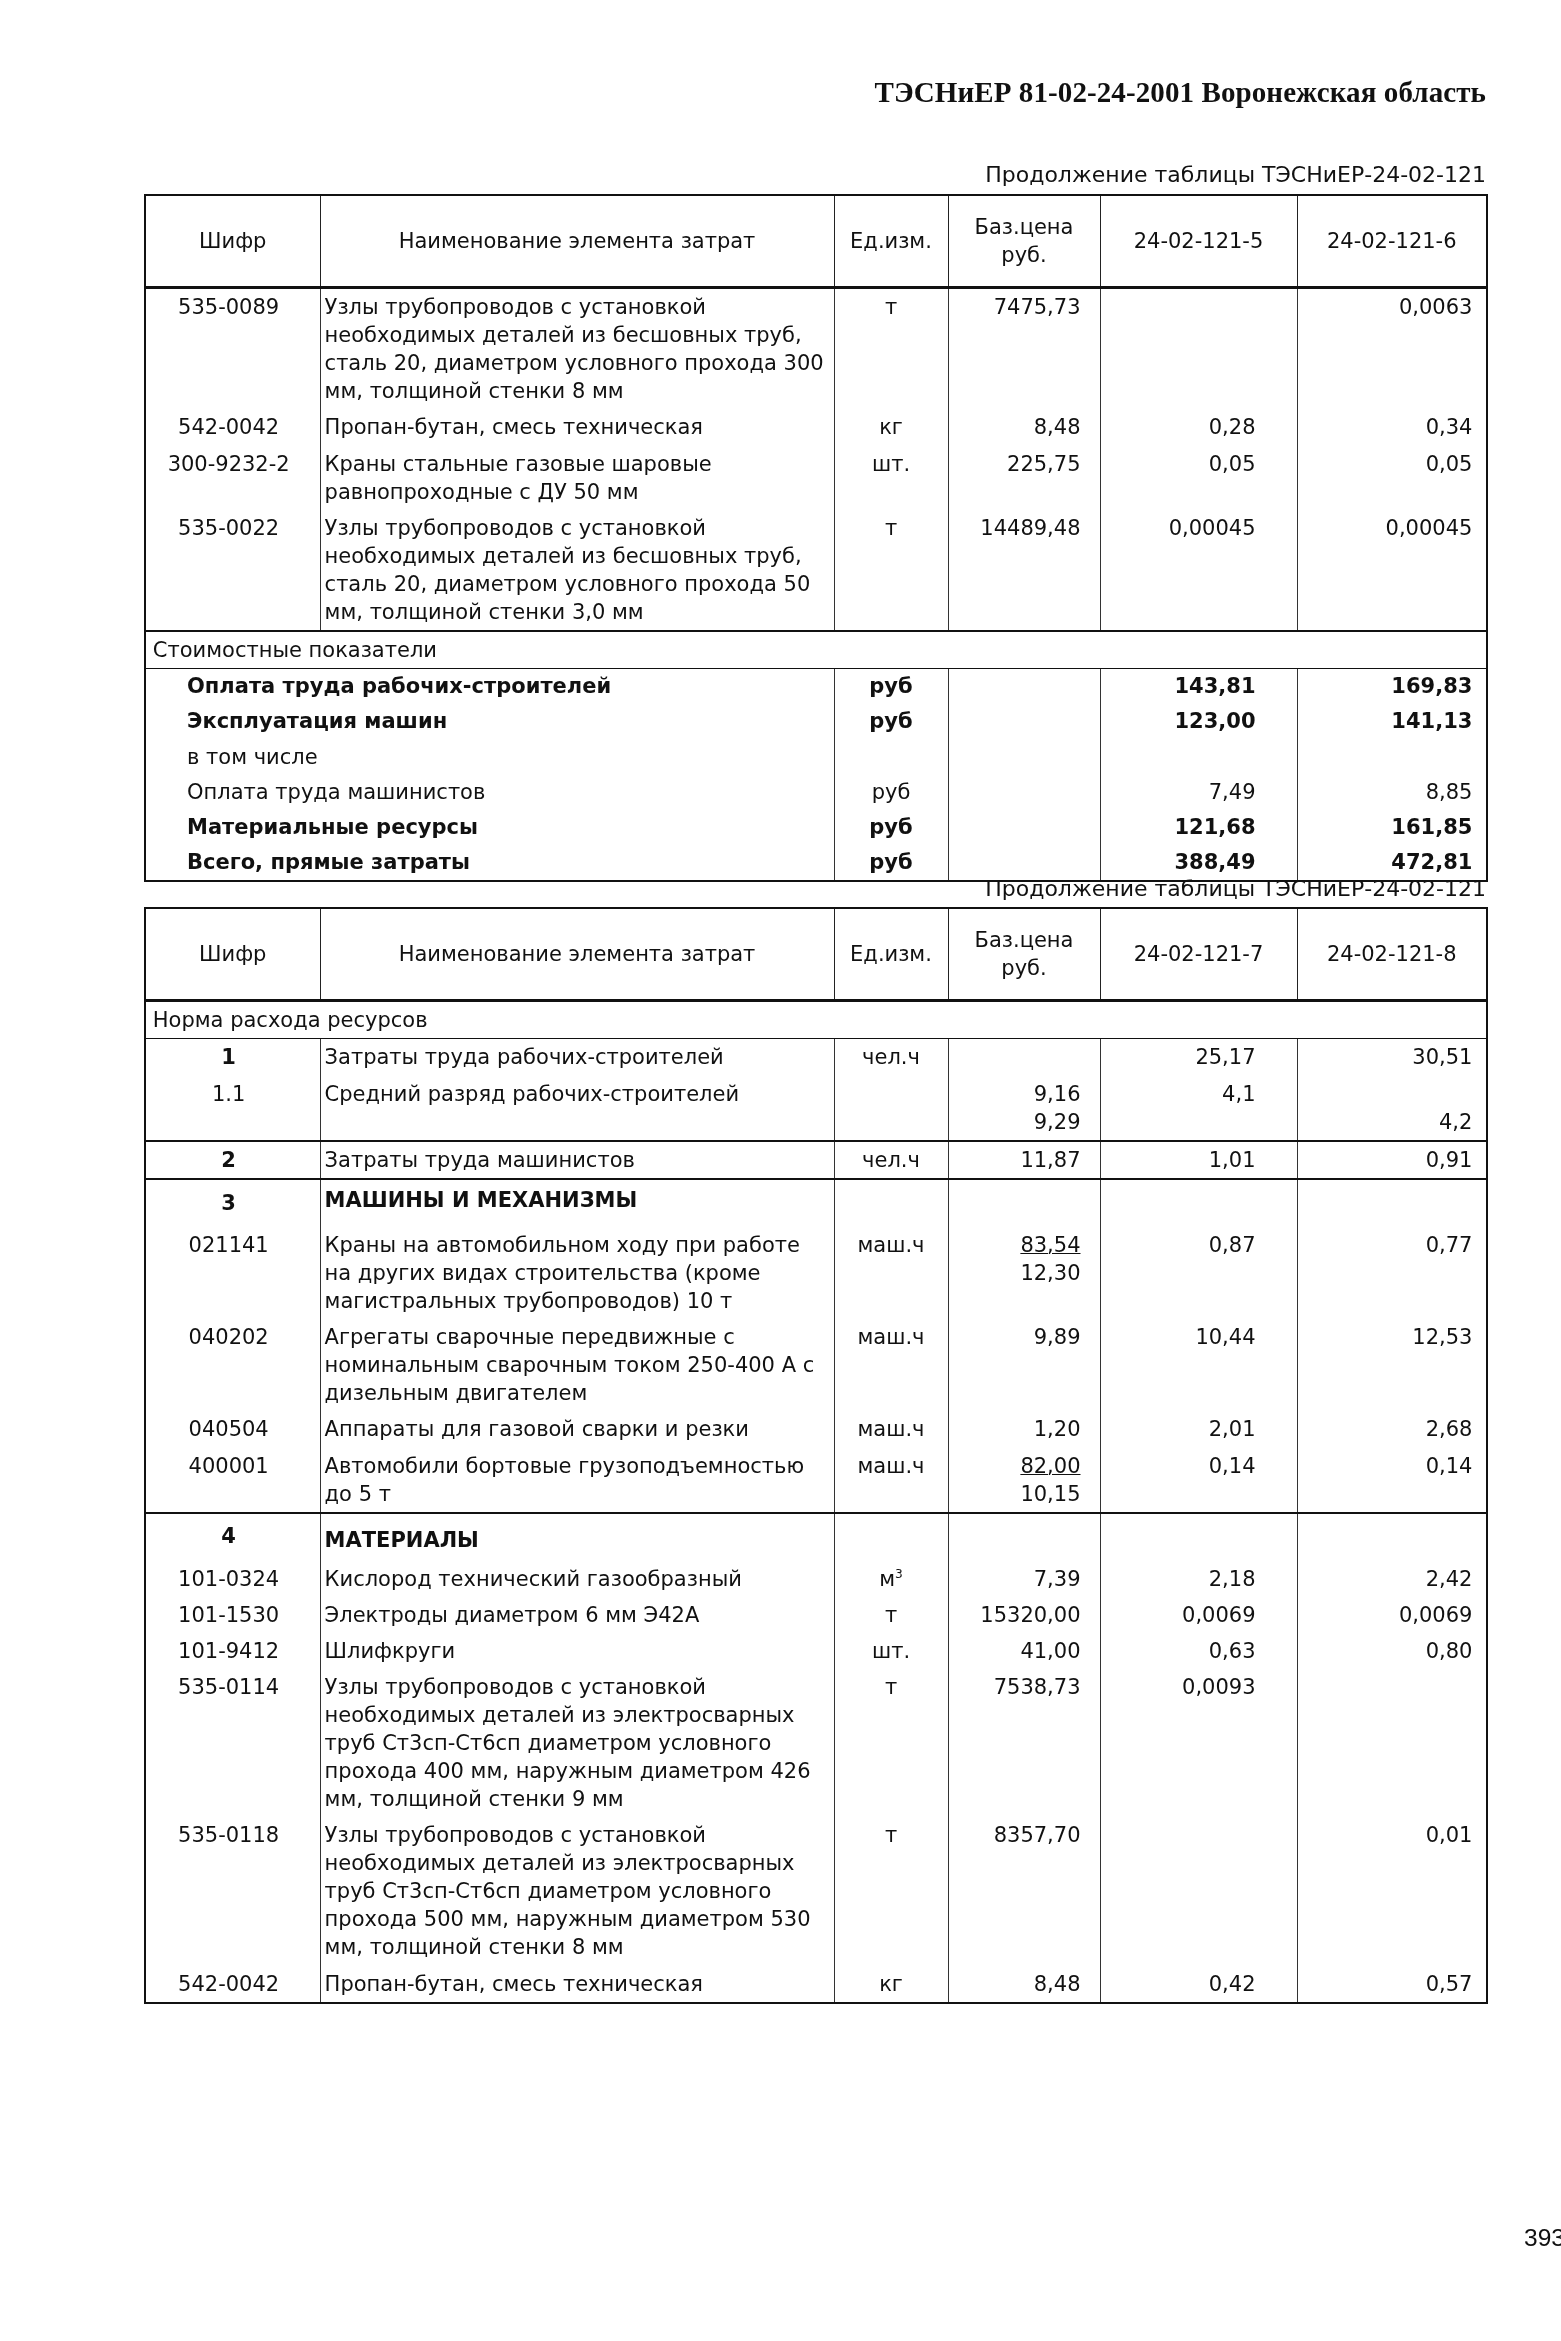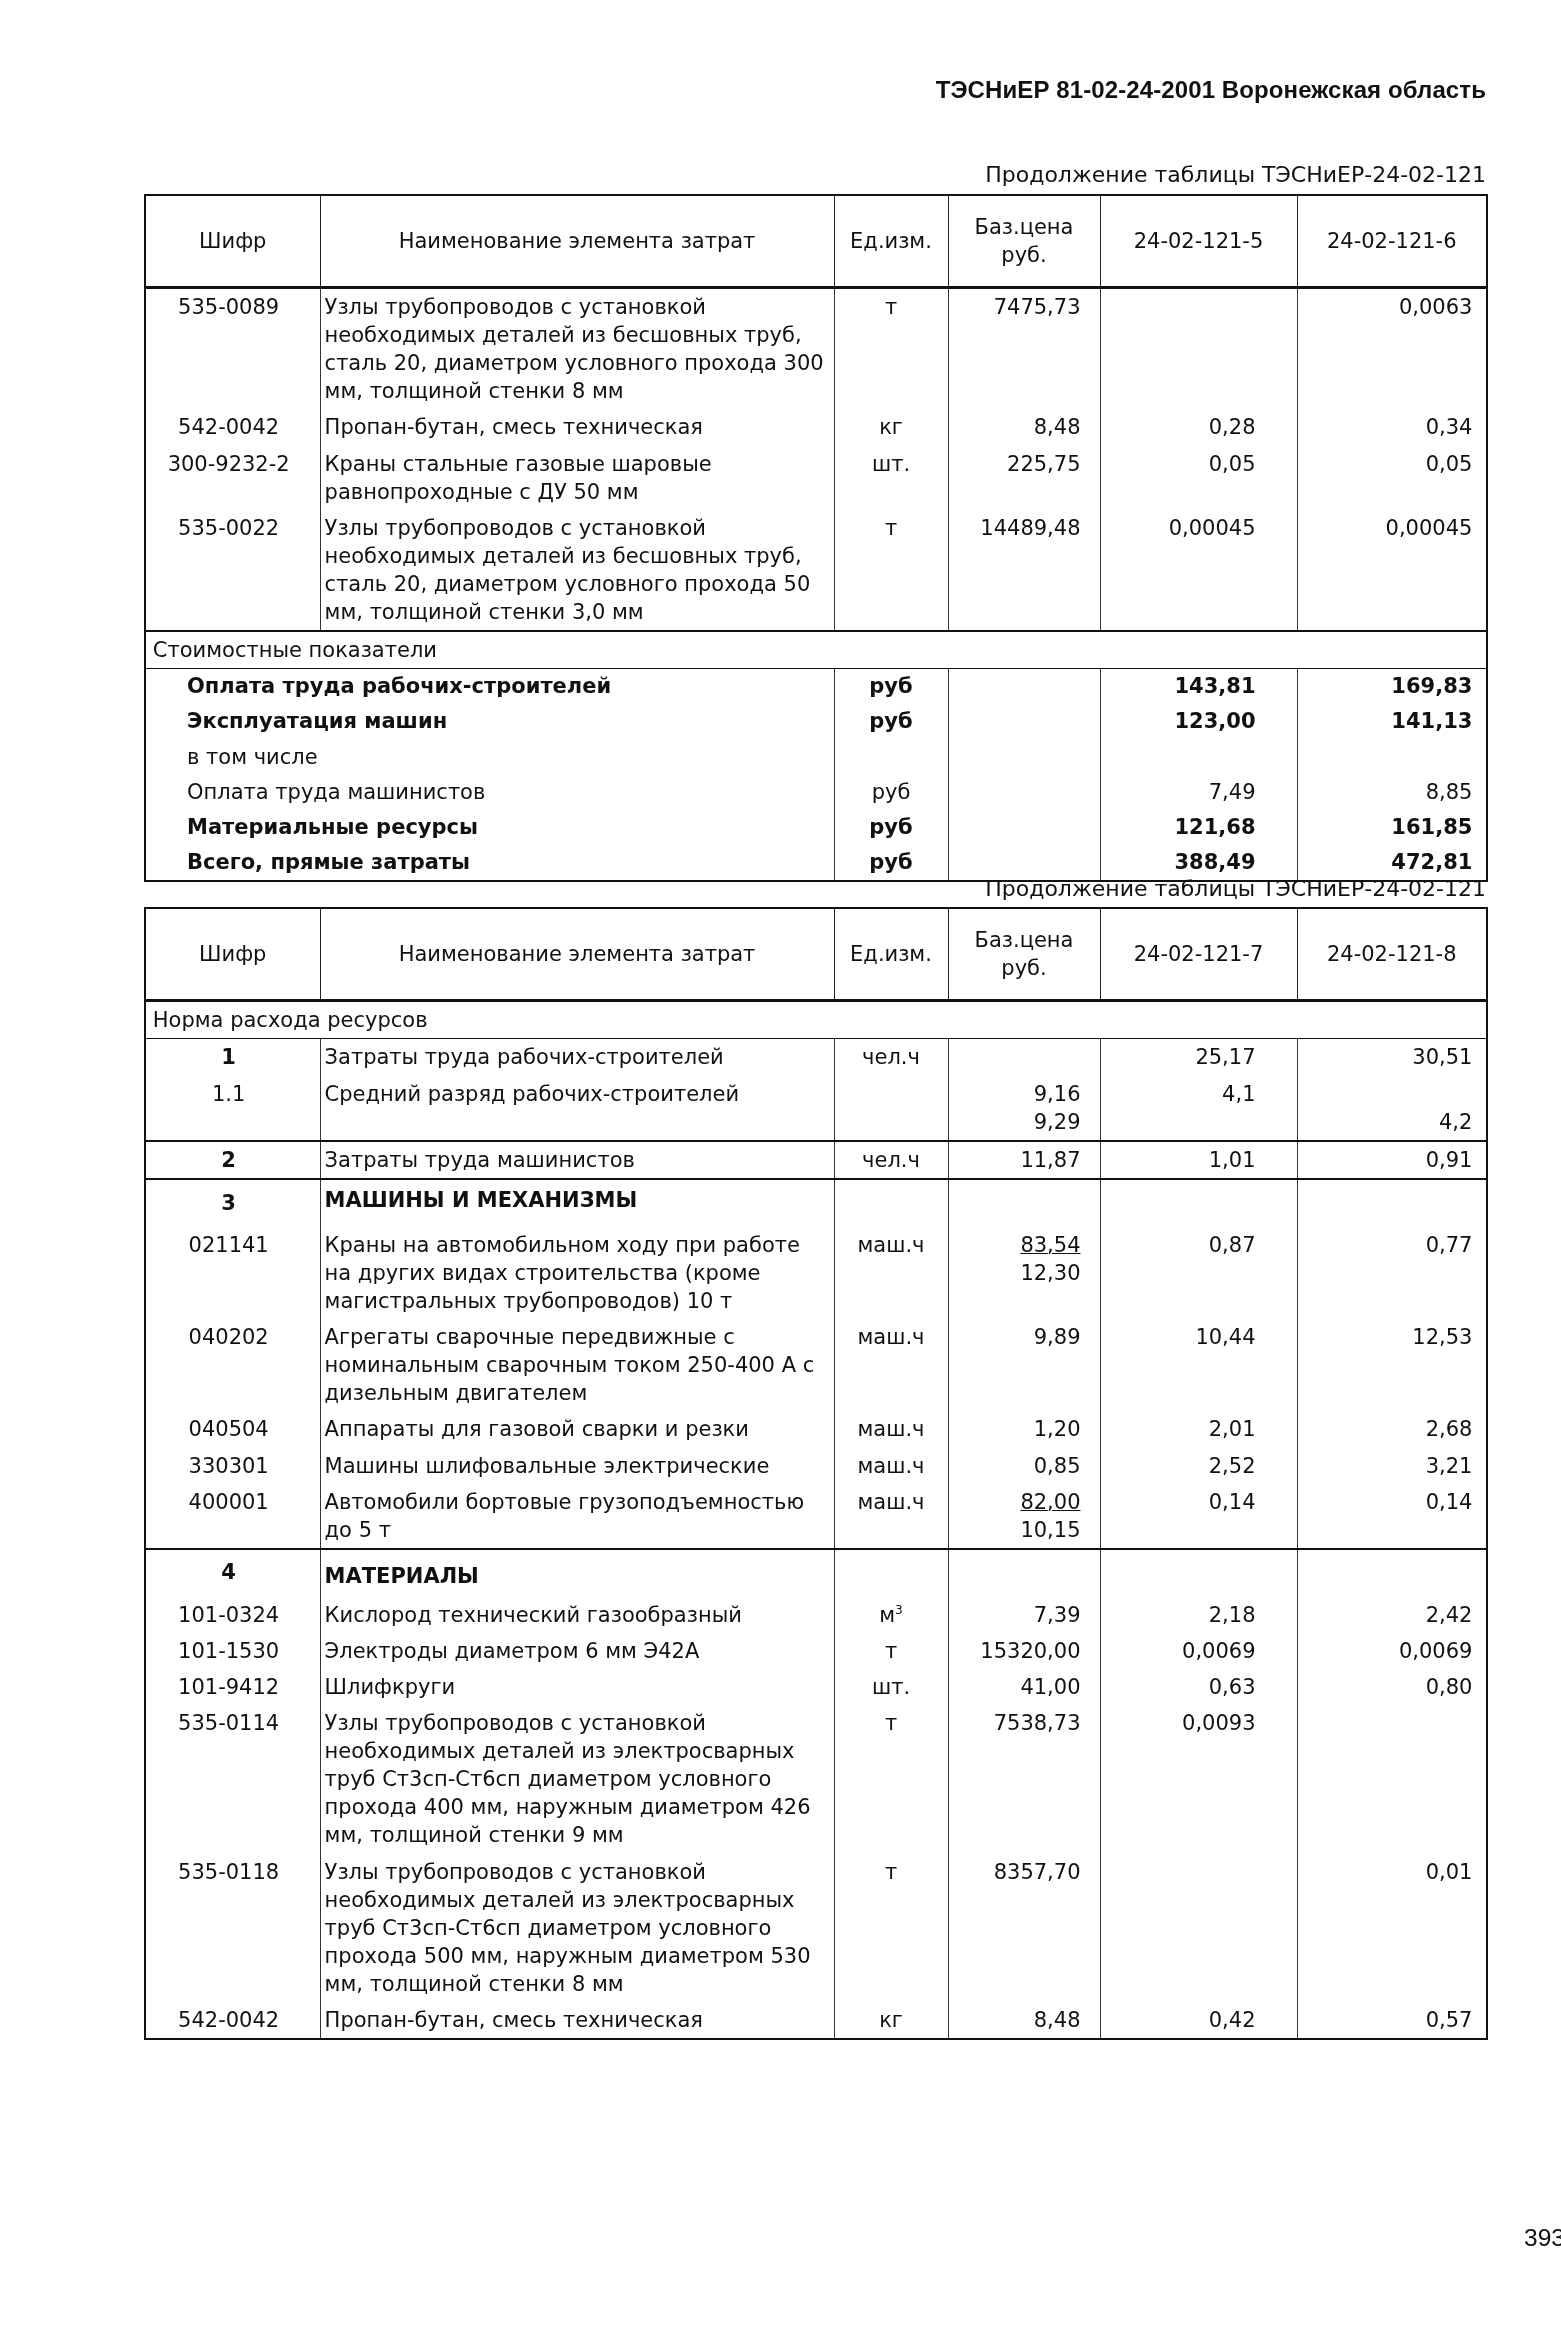--- a/index.html
+++ b/index.html
@@ -2,21 +2,21 @@
 <html style="font-size:11px"><head>
 <meta charset="utf-8">
 <style>
   html, body { margin: 0; padding: 0; background: #ffffff; }
   body {
     width: 1561px; height: 2342px; position: relative; overflow: hidden;
     font-family: "DejaVu Sans", sans-serif; color: #111;
   }
   .page-header {
     position: absolute; top: 76px; right: 75px;
-    font-family: Liberation Sans, sans-serif; font-weight: bold; font-size: 24px;
+    font-family: Liberation Serif, serif; font-weight: bold; font-size: 29px;
     letter-spacing: 0.1px;
   }
   .caption {
     position: absolute; font-size: 22px; text-align: right; right: 75px;
     font-family: "DejaVu Sans", sans-serif;
   }
   table.norm {
     position: absolute; left: 144px; width: 1342px;
     border-collapse: collapse; table-layout: fixed;
     font-size: 21px; line-height: 28px;
@@ -257,28 +257,20 @@
     </tr>
     <tr>
       <td class="code">040504</td>
       <td class="name">Аппараты для газовой сварки и резки</td>
       <td class="unit">маш.ч</td>
       <td class="num">1,20</td>
       <td class="num c5">2,01</td>
       <td class="num c6">2,68</td>
     </tr>
     <tr>
-      <td class="code">330301</td>
-      <td class="name">Машины шлифовальные электрические</td>
-      <td class="unit">маш.ч</td>
-      <td class="num">0,85</td>
-      <td class="num c5">2,52</td>
-      <td class="num c6">3,21</td>
-    </tr>
-    <tr>
       <td class="code">400001</td>
       <td class="name">Автомобили бортовые грузоподъемностью до 5 т</td>
       <td class="unit">маш.ч</td>
       <td class="num">
         <span class="ul">82,00</span>
         <span style="display:block">10,15</span>
       </td>
       <td class="num c5">0,14</td>
       <td class="num c6">0,14</td>
     </tr>

